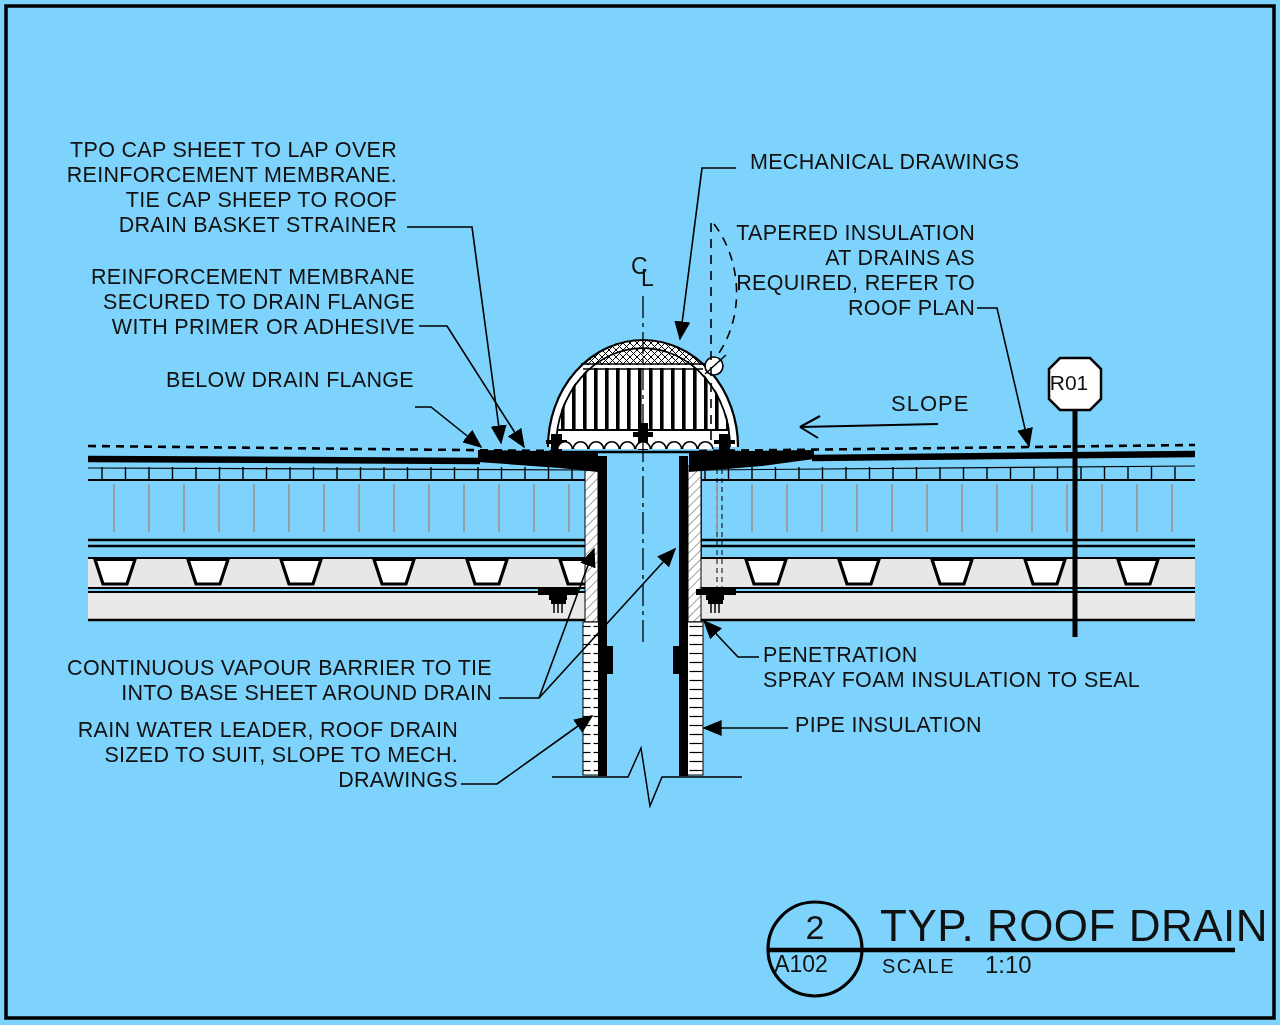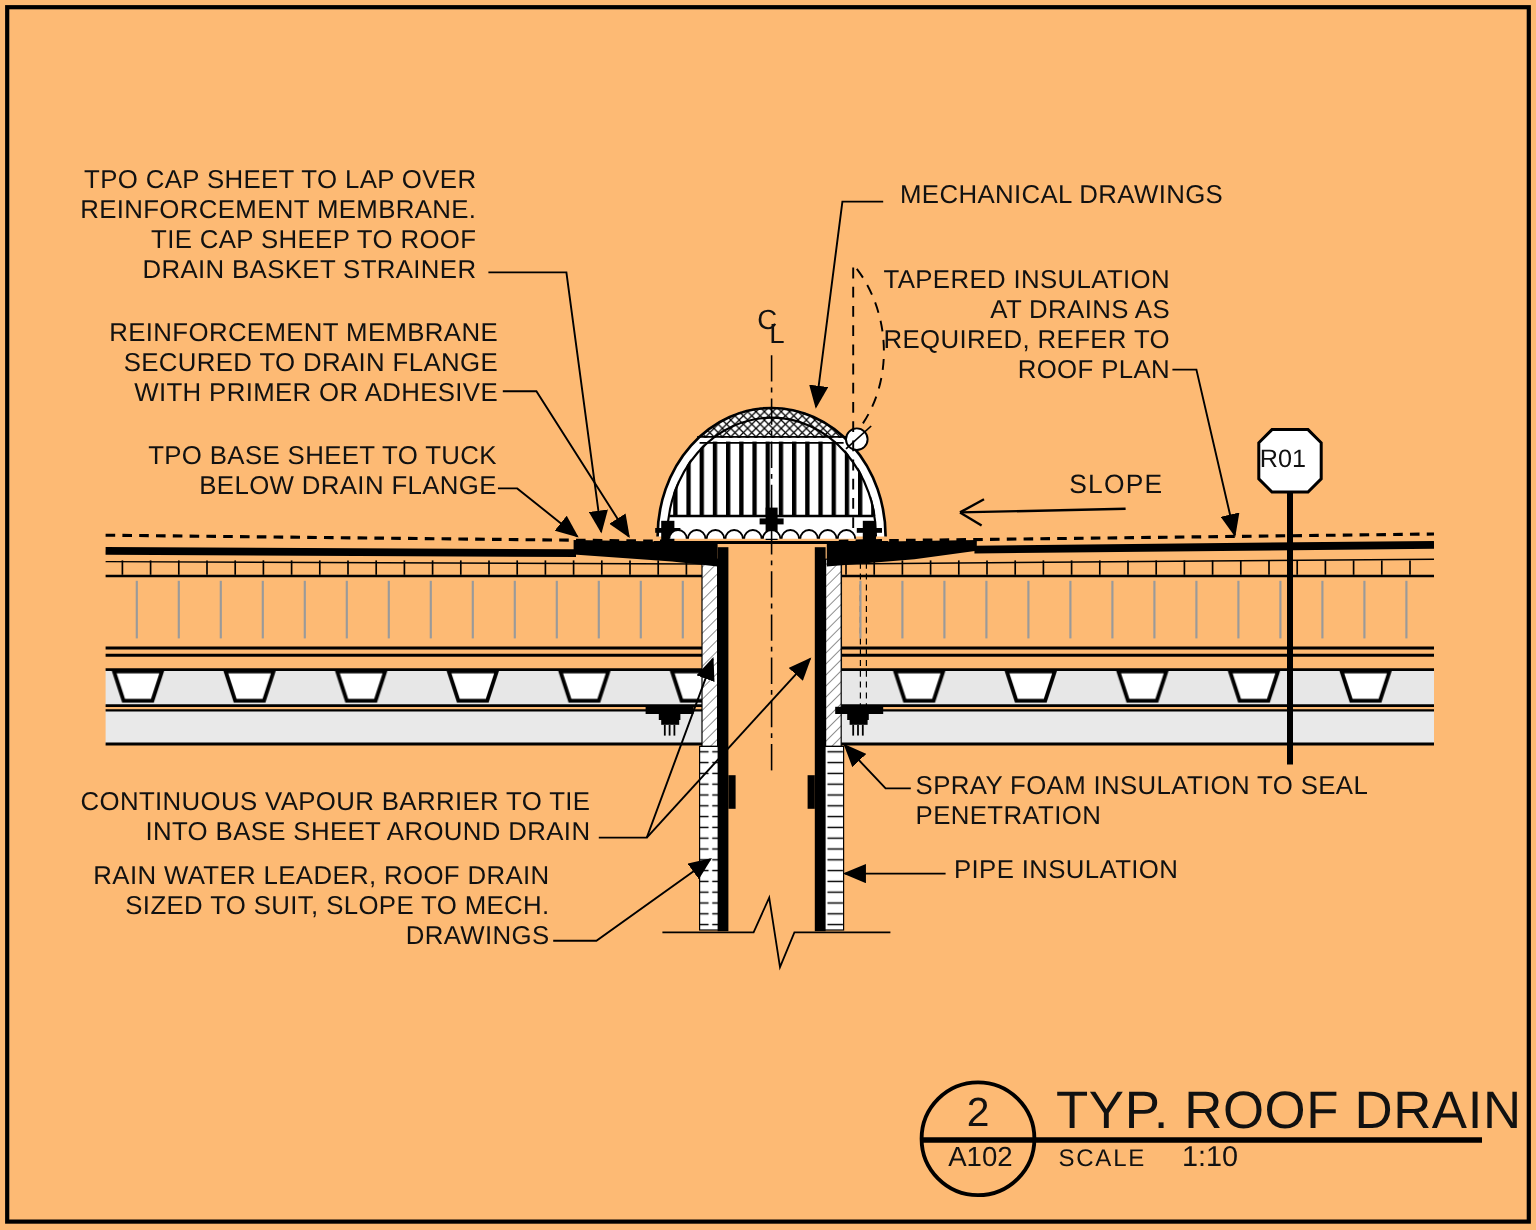--- a/index.html
+++ b/index.html
@@ -1,27 +1,27 @@
 <!DOCTYPE html>
 <html><head>
 <meta charset="utf-8">
 <style>
   html,body{margin:0;padding:0;background:#fff;}
-  #sheet{position:relative;width:1280px;height:1025px;background:#fdba74;overflow:hidden;
+  #sheet{position:relative;width:1280px;height:1025px;background:#7dd3fc;overflow:hidden;
          font-family:"Liberation Sans",sans-serif;color:#111;}
   svg{position:absolute;left:0;top:0;}
   .note{position:absolute;font-size:21.5px;line-height:25px;white-space:nowrap;letter-spacing:.3px;}
   .r{text-align:right;} .l{text-align:left;}
   .lbl{position:absolute;white-space:nowrap;}
   #cl-c{left:631px;top:253px;font-size:23px;}
   #cl-l{left:641px;top:265px;font-size:23px;}
   #slope{left:853px;top:391px;font-size:22px;letter-spacing:1px;margin-left:38px;}
   #r01{left:1049px;top:371px;width:40px;text-align:center;font-size:21px;}
   #tb-num{left:790px;top:908px;width:50px;text-align:center;font-size:34px;}
-  #tb-sheet{left:777px;top:951px;width:80px;text-align:center;font-size:23px;}
+  #tb-sheet{left:761px;top:951px;width:80px;text-align:center;font-size:23px;}
   #tb-title{left:880px;top:901px;font-size:44px;letter-spacing:.5px;}
   #tb-scalelbl{left:882px;top:955px;font-size:20px;letter-spacing:1.5px;}
   #tb-scaleval{left:985px;top:951px;font-size:24px;}
 </style>
 </head>
 <body>
 
 <div id="sheet">
 
 <svg id="detail-svg" width="1280" height="1025" viewBox="0 0 1280 1025">
@@ -278,21 +278,20 @@
   <div>DRAIN BASKET STRAINER</div>
 </div>
 
 <div class="note r" style="right:865px;top:265px;margin-left:44px;">
   <div>REINFORCEMENT MEMBRANE</div>
   <div>SECURED TO DRAIN FLANGE</div>
   <div>WITH PRIMER OR ADHESIVE</div>
 </div>
 
 <div class="note r" style="right:866px;top:368px;">
-  <div>TPO BASE SHEET TO TUCK</div>
   <div>BELOW DRAIN FLANGE</div>
 </div>
 
 <div class="note r" style="right:788px;top:656px;">
   <div>CONTINUOUS VAPOUR BARRIER TO TIE</div>
   <div>INTO BASE SHEET AROUND DRAIN</div>
 </div>
 
 <div class="note r" style="right:822px;top:718px;">
   <div>RAIN WATER LEADER, ROOF DRAIN</div>
@@ -305,22 +304,22 @@
 </div>
 
 <div class="note r" style="right:305px;top:221px;">
   <div>TAPERED INSULATION</div>
   <div>AT DRAINS AS</div>
   <div>REQUIRED, REFER TO</div>
   <div>ROOF PLAN</div>
 </div>
 
 <div class="note l" style="left:763px;top:643px;">
+  <div>PENETRATION</div>
   <div>SPRAY FOAM INSULATION TO SEAL</div>
-  <div>PENETRATION</div>
 </div>
 
 <div class="note l" style="left:795px;top:713px;">
   <div>PIPE INSULATION</div>
 </div>
 
 <div class="lbl" id="slope">SLOPE</div>
 <div class="lbl" id="r01">R01</div>
 <div class="lbl" id="cl-c">C</div>
 <div class="lbl" id="cl-l">L</div>

